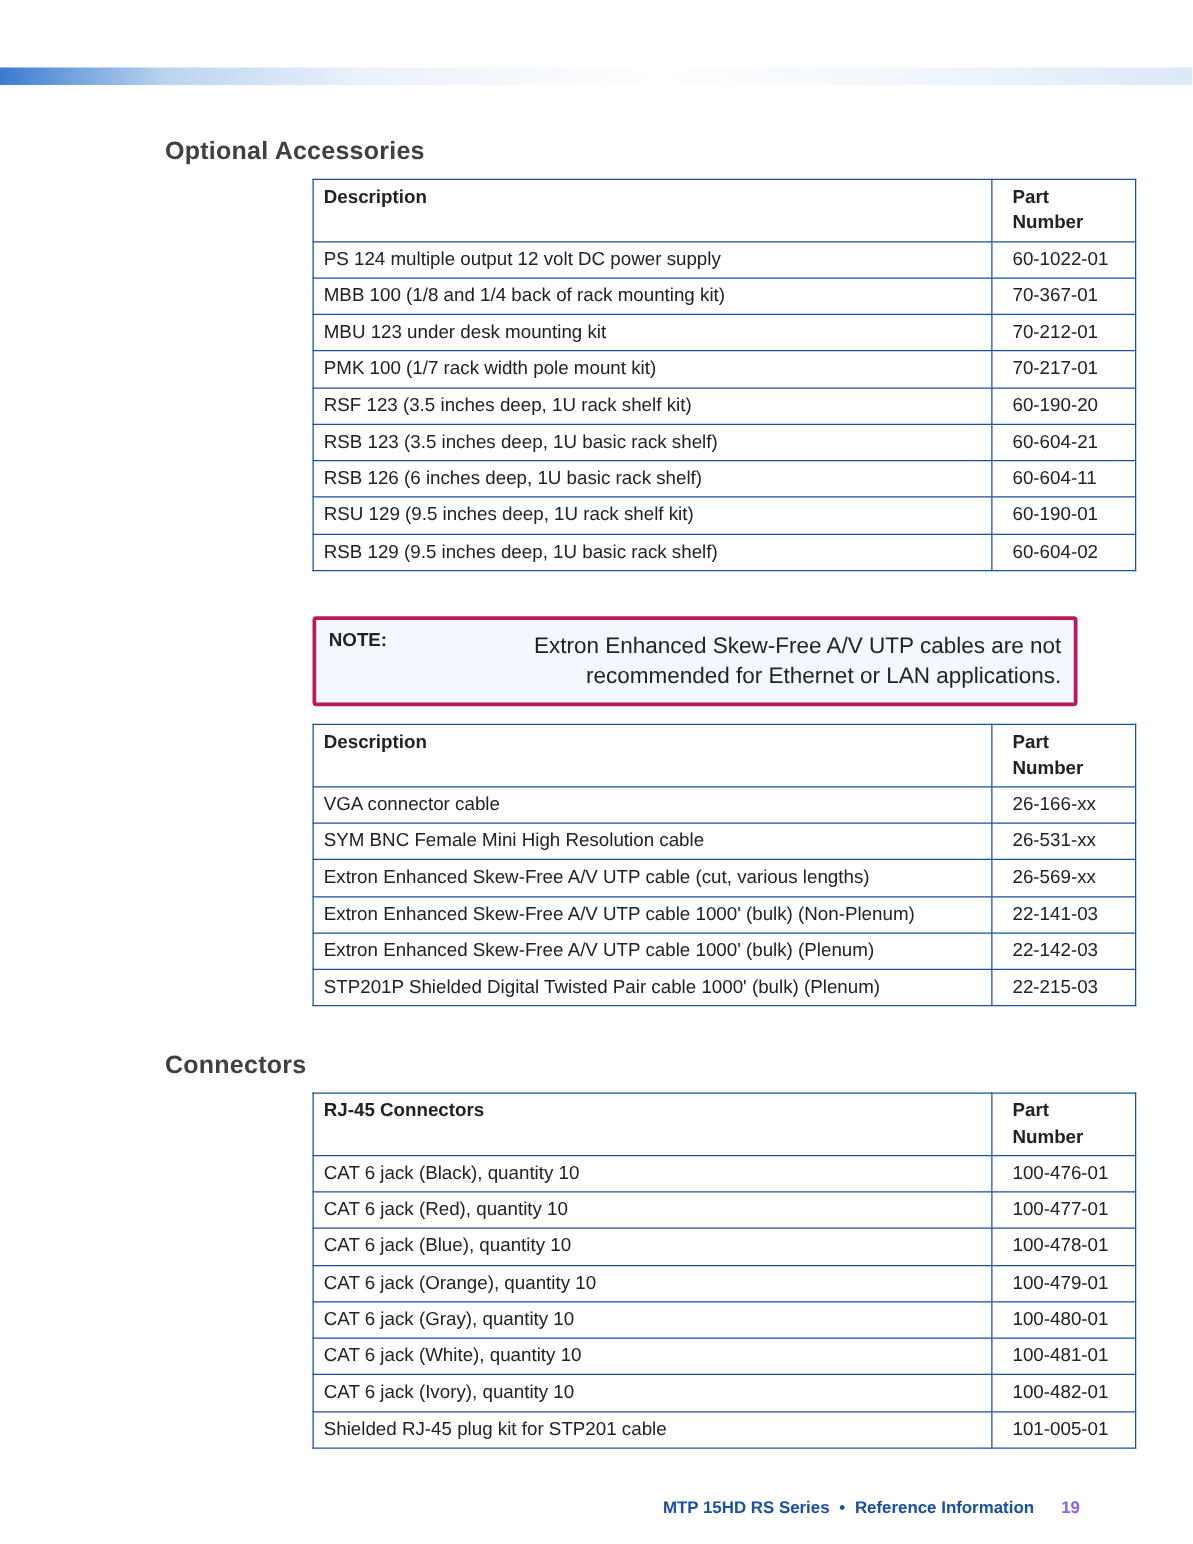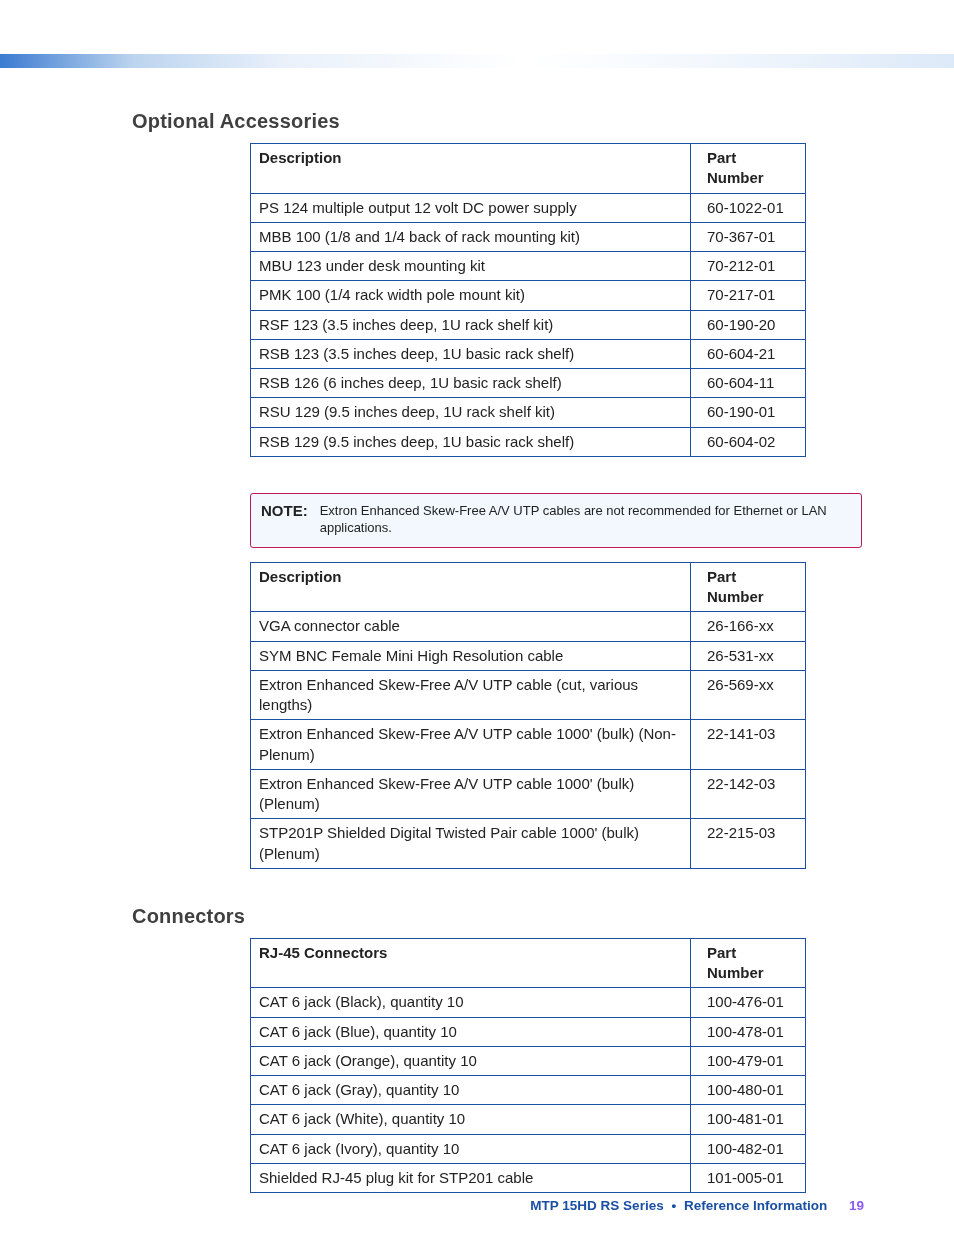--- a/index.html
+++ b/index.html
@@ -2,30 +2,30 @@
 <html><head>
 <meta charset="utf-8">
 <style>
   * { box-sizing: border-box; margin: 0; padding: 0; }
   html, body { width: 954px; height: 1235px; background: #fff; font-family: "Segoe UI", "Frutiger", "Myriad Pro", Arial, sans-serif; color: #222; }
   .page { position: relative; width: 954px; height: 1235px; padding: 0; }
   .top-gradient { position: absolute; left: 0; top: 54px; width: 954px; height: 14px;
     background: linear-gradient(to right, #3b7bd1 0%, #bcd4ef 14%, #eaf1fb 30%, #ffffff 55%, #f2f7fd 75%, #dce9f8 100%); }
   .content { position: absolute; left: 132px; top: 110px; width: 730px; }
   h2.section { color: #404040; font-size: 20px; font-weight: 700; letter-spacing: .2px; margin: 0 0 10px 0; }
-  .tbl-wrap { margin-left: 118px; width: 556px; margin-bottom: 36px; }
+  .tbl-wrap { margin-left: 118px; width: 659px; margin-bottom: 36px; }
   table.parts { border-collapse: collapse; width: 100%; border: 1.5px solid #1a4fa3; }
   table.parts th, table.parts td { border: 1px solid #1a4fa3; padding: 4px 8px; font-size: 15px; line-height: 1.35; text-align: left; vertical-align: top; font-weight: 400; color: #222; }
   table.parts th { font-weight: 700; }
   table.parts td.part, table.parts th.part { width: 115px; padding-left: 16px; }
   
-  .note-box { margin-left: 118px; width: 612px; border: 1px solid #be185d; border-radius: 3px; background: #f3f8fe; padding: 8px 10px 10px 10px; margin-bottom: 14px; }
+  .note-box { margin-left: 118px; width: 612px; border: 3px solid #be185d; border-radius: 3px; background: #f3f8fe; padding: 8px 10px 10px 10px; margin-bottom: 14px; }
   .note-box .row { display: flex; gap: 12px; }
   .note-box .label { font-weight: 700; font-size: 15px; white-space: nowrap; }
-  .note-box .text { font-size: 13px; line-height: 1.35; }
+  .note-box .text { font-size: 18px; line-height: 1.35; text-align: right; }
   
   .footer { position: absolute; bottom: 22px; right: 90px; font-size: 13.5px; font-weight: 700; color: #1a4fa3; }
   .footer .sep { font-weight: 700; margin: 0 4px; }
   .footer .page-no { color: #8b5cf6; font-weight: 700; margin-left: 18px; }
 </style>
 </head>
 <body>
 
 <div class="page">
   <div class="top-gradient"></div>
@@ -48,21 +48,21 @@
           </tr>
             <tr>
             <td>MBB 100 (1/8 and 1/4 back of rack mounting kit)</td>
             <td class="part">70-367-01</td>
           </tr>
             <tr>
             <td>MBU 123 under desk mounting kit</td>
             <td class="part">70-212-01</td>
           </tr>
             <tr>
-            <td>PMK 100 (1/4 rack width pole mount kit)</td>
+            <td>PMK 100 (1/7 rack width pole mount kit)</td>
             <td class="part">70-217-01</td>
           </tr>
             <tr>
             <td>RSF 123 (3.5 inches deep, 1U rack shelf kit)</td>
             <td class="part">60-190-20</td>
           </tr>
             <tr>
             <td>RSB 123 (3.5 inches deep, 1U basic rack shelf)</td>
             <td class="part">60-604-21</td>
           </tr>
@@ -133,20 +133,24 @@
             <th>RJ-45 Connectors</th>
             <th class="part">Part Number</th>
           </tr>
         </thead>
         <tbody>
             <tr>
             <td>CAT 6 jack (Black), quantity 10</td>
             <td class="part">100-476-01</td>
           </tr>
             <tr>
+            <td>CAT 6 jack (Red), quantity 10</td>
+            <td class="part">100-477-01</td>
+          </tr>
+            <tr>
             <td>CAT 6 jack (Blue), quantity 10</td>
             <td class="part">100-478-01</td>
           </tr>
             <tr>
             <td>CAT 6 jack (Orange), quantity 10</td>
             <td class="part">100-479-01</td>
           </tr>
             <tr>
             <td>CAT 6 jack (Gray), quantity 10</td>
             <td class="part">100-480-01</td>

